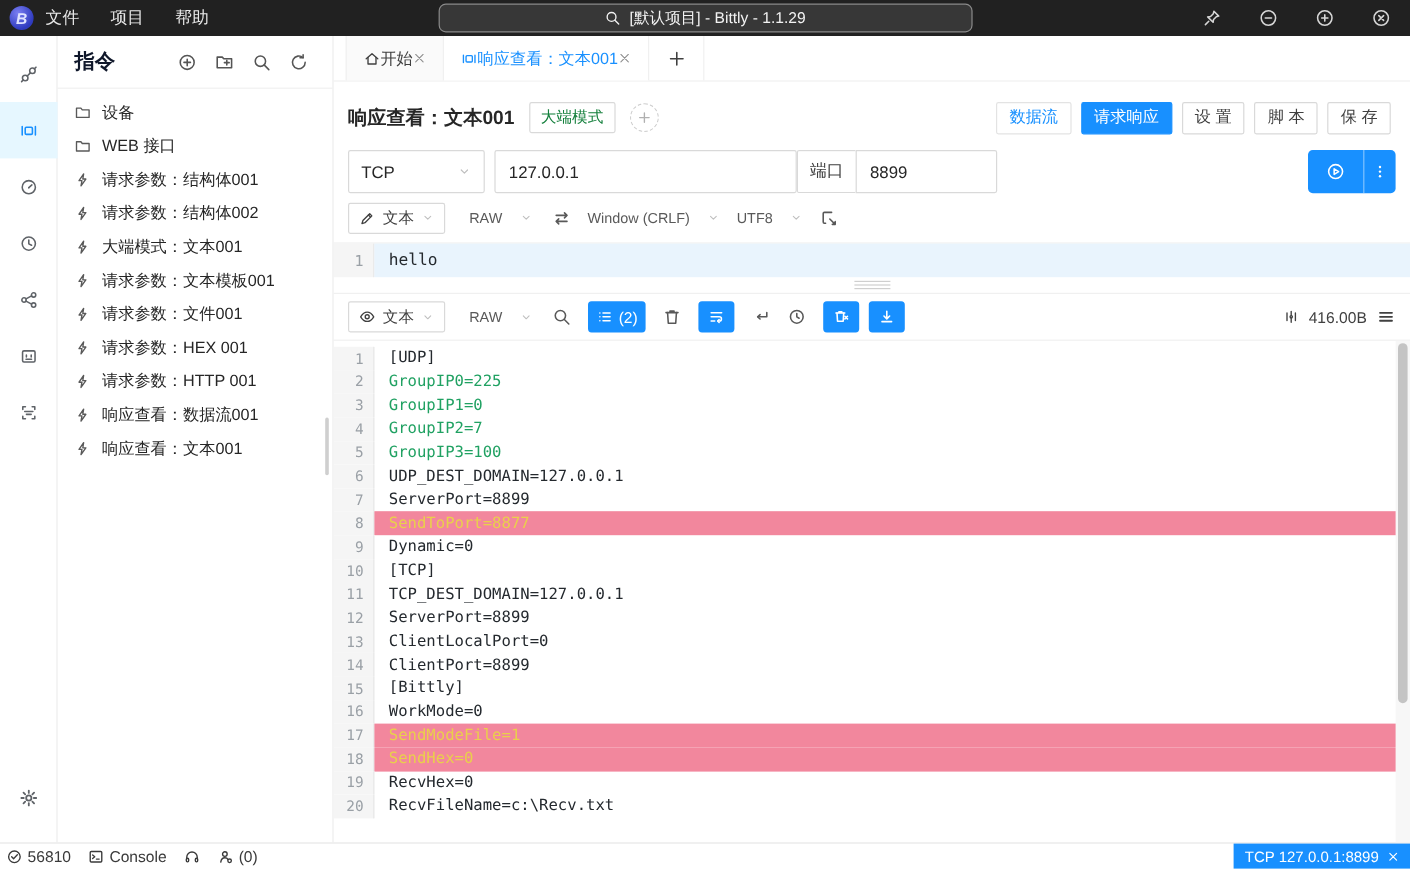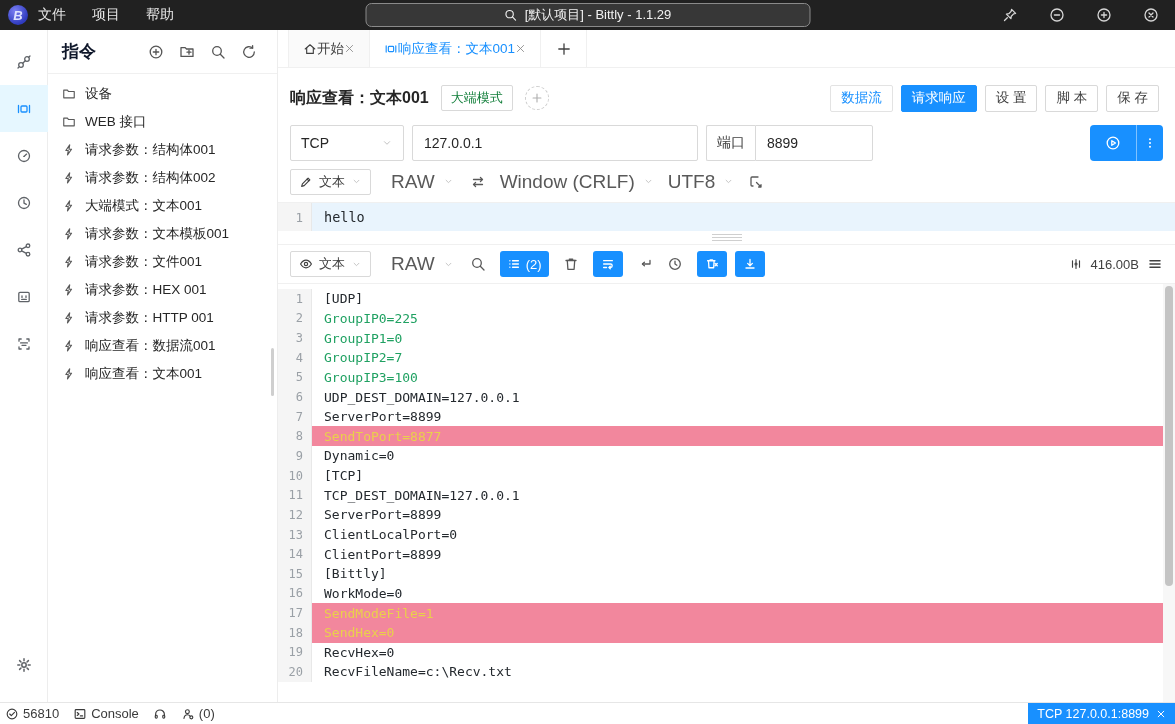--- a/index.html
+++ b/index.html
@@ -65,38 +65,38 @@
   .hbtn.linkblue { color:#1890ff; border-color:#e3e3e3; }
   .hbtn.primary { background:#1890ff; border-color:#1890ff; color:#fff; }
 
   
   .conn-row { display:flex; align-items:center; margin:13px 12px 0 12px; }
   .sel { width:114px; height:36px; border:1px solid #d9d9d9; border-radius:2px; display:flex; align-items:center;
     padding:0 10px; color:#262626; font-size:14px; background:#fff; cursor:pointer; }
   .sel .chev { margin-left:auto; color:#bfbfbf; }
   .tin { height:36px; border:1px solid #d9d9d9; border-radius:2px; padding:0 11px; font-size:14px; color:#262626;
     font-family:inherit; outline:none; background:#fff; }
-  .addr { width:286px; margin-left:8px; }
-  .port-group { display:flex; margin-left:8px;justify-content:flex-end; }
+  .addr { width:252px; margin-left:8px; }
+  .port-group { display:flex; margin-left:0;justify-content:flex-end; }
   .addon { height:36px; border:1px solid #d9d9d9; border-right:none; border-radius:2px 0 0 2px; display:flex;
     align-items:center; padding:0 10px; color:#404040; font-size:14px; background:#fff; }
   .port-in { width:118px; border-radius:0 2px 2px 0; }
   .conn-actions { margin-left:auto; display:flex; background:#1890ff; border-radius:4px; overflow:hidden; height:36px; }
   .conn-play { width:46px; display:flex; align-items:center; justify-content:center; color:#fff; cursor:pointer; }
   .conn-more { width:27px; display:flex; align-items:center; justify-content:center; color:#fff;
     border-left:1px solid rgba(255,255,255,.45); cursor:pointer; }
 
   
   .tbar { display:flex; align-items:center; padding:0 12px; color:#595959; }
   .req-tbar { height:42px; border-bottom:1px solid #f0f0f0; }
   .resp-tbar { height:40px; border-top:1px solid #f0f0f0; border-bottom:1px solid #f0f0f0; }
   .dd-box { height:26px; border:1px solid #d9d9d9; border-radius:2px; display:flex; align-items:center; gap:6px;
     padding:0 8px; font-size:13px; color:#404040; background:#fff; cursor:pointer; }
   .dd-box .chev, .dd-text .chev { color:#bfbfbf; }
-  .dd-text { display:flex; align-items:center; gap:8px; font-size:19px; color:#595959; cursor:pointer; } .gap14{margin-left:14px;} .gap16{margin-left:16px;} .gap20{margin-left:20px;}
+  .dd-text { display:flex; align-items:center; gap:14px; font-size:12px; color:#595959; cursor:pointer; } .gap14{margin-left:14px;} .gap16{margin-left:16px;} .gap20{margin-left:20px;}
   .tool-ic { color:#595959; cursor:pointer; }
   .bluebtn { height:26px; min-width:30px; padding:0 7px; background:#1890ff; border-radius:3px; color:#fff;
     display:flex; align-items:center; justify-content:center; gap:5px; font-size:13px; cursor:pointer; }
   .tbar-right { margin-left:auto; display:flex; align-items:center; gap:8px; color:#404040; font-size:13px; }
 
   
   .mono { font-family:"DejaVu Sans Mono","Liberation Mono",monospace; }
   .req-editor { }
   .code-line { display:flex; align-items:center; }
   .ln { width:34px; flex:none; text-align:right; padding-right:8px; color:#9aa0a6; font-size:12.5px;

